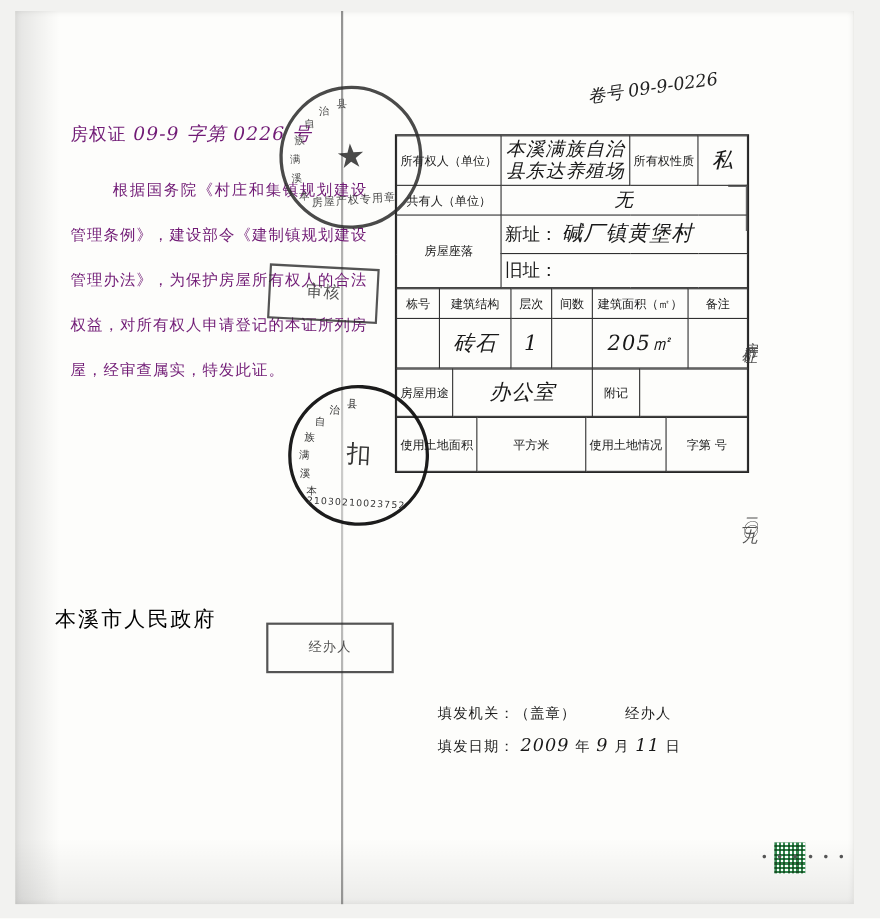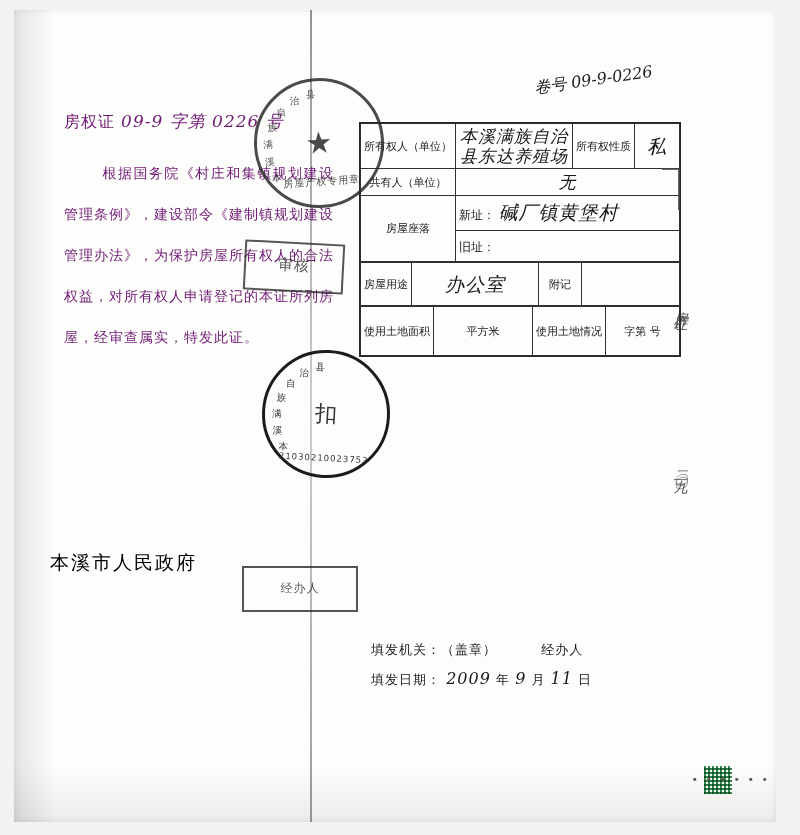--- a/index.html
+++ b/index.html
@@ -108,21 +108,21 @@
     vertical-align: middle;
     height: 22px;
   }
   .lbl {
     text-align: center;
     line-height: 13px;
     font-size: 11px;
     white-space: nowrap;
     background: transparent;
   }
-  .lbl2 { font-size: 12px; }
+  .lbl2 { font-size: 16px; }
   .hw {
     font-family: "DejaVu Serif", serif;
     font-style: italic;
     font-size: 17px;
     color: #181818;
     letter-spacing: 1px;
     line-height: 20px;
     text-align: center;
   }
   .hw.sm { font-size: 14px; }
@@ -143,21 +143,21 @@
     font-style: italic;
     font-size: 16px;
     color: #222;
     transform: rotate(-8deg);
     white-space: nowrap;
   }
 
   
   .issue-info {
     position: absolute;
-    left: 357px;
+    left: 384px;
     top: 625px;
     font-size: 13px;
     color: #1d1d1d;
     line-height: 30px;
     letter-spacing: 1px;
   }
   .issue-info .hw {
     display: inline;
     font-size: 16px;
   }
@@ -307,20 +307,40 @@
         </tr>
         <tr>
           <td colspan="3" style="height:26px;margin-left:26px;">
             <span class="lbl2">旧址：</span>
             <span class="hw sm"></span>
           </td>
         </tr>
       </tbody>
         </table>
 
+      <table class="reg">
+        <tbody>
+            <tr>
+          <td class="lbl" style="width:32px;">栋号</td>
+          <td class="lbl" style="width:58px;">建筑结构</td>
+          <td class="lbl" style="width:30px;">层次</td>
+          <td class="lbl" style="width:30px;">间数</td>
+          <td class="lbl" style="width:80px;">建筑面积（㎡）</td>
+          <td class="lbl">备注</td>
+        </tr>
+        <tr>
+          <td class="hw" style="height:40px;"></td>
+          <td class="hw lg">砖石</td>
+          <td class="hw lg">1</td>
+          <td class="hw"></td>
+          <td class="hw lg">205㎡</td>
+          <td class="hw"></td>
+        </tr>
+      </tbody>
+        </table>
 
       <table class="reg">
         <tbody>
             <tr>
           <td class="lbl" style="width:36px;height:38px;">房屋用途</td>
           <td class="hw lg" style="width:120px;">办公室</td>
           <td class="lbl" style="width:36px;">附记</td>
           <td class="hw"></td>
         </tr>
       </tbody>

